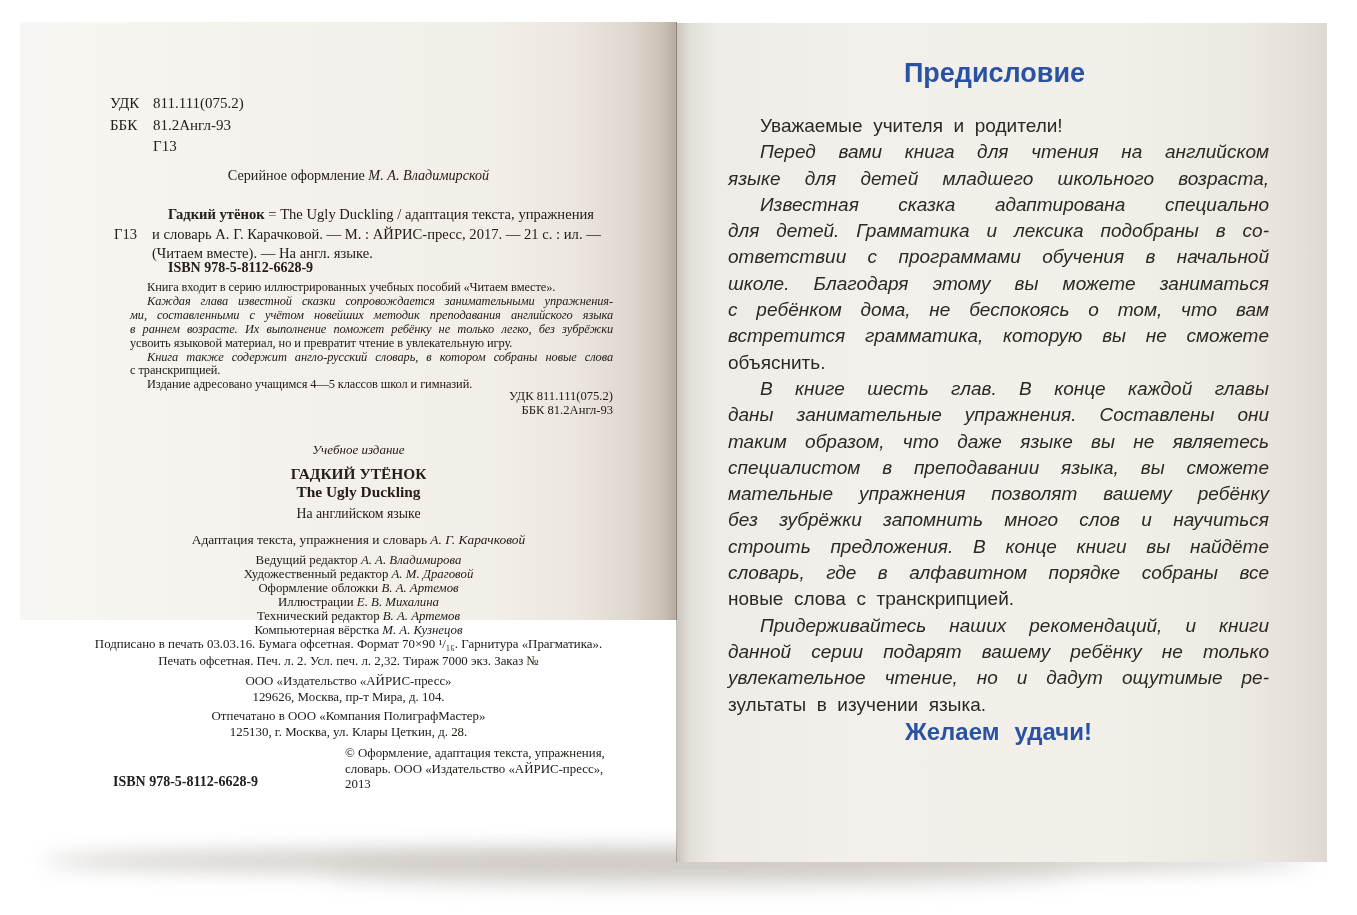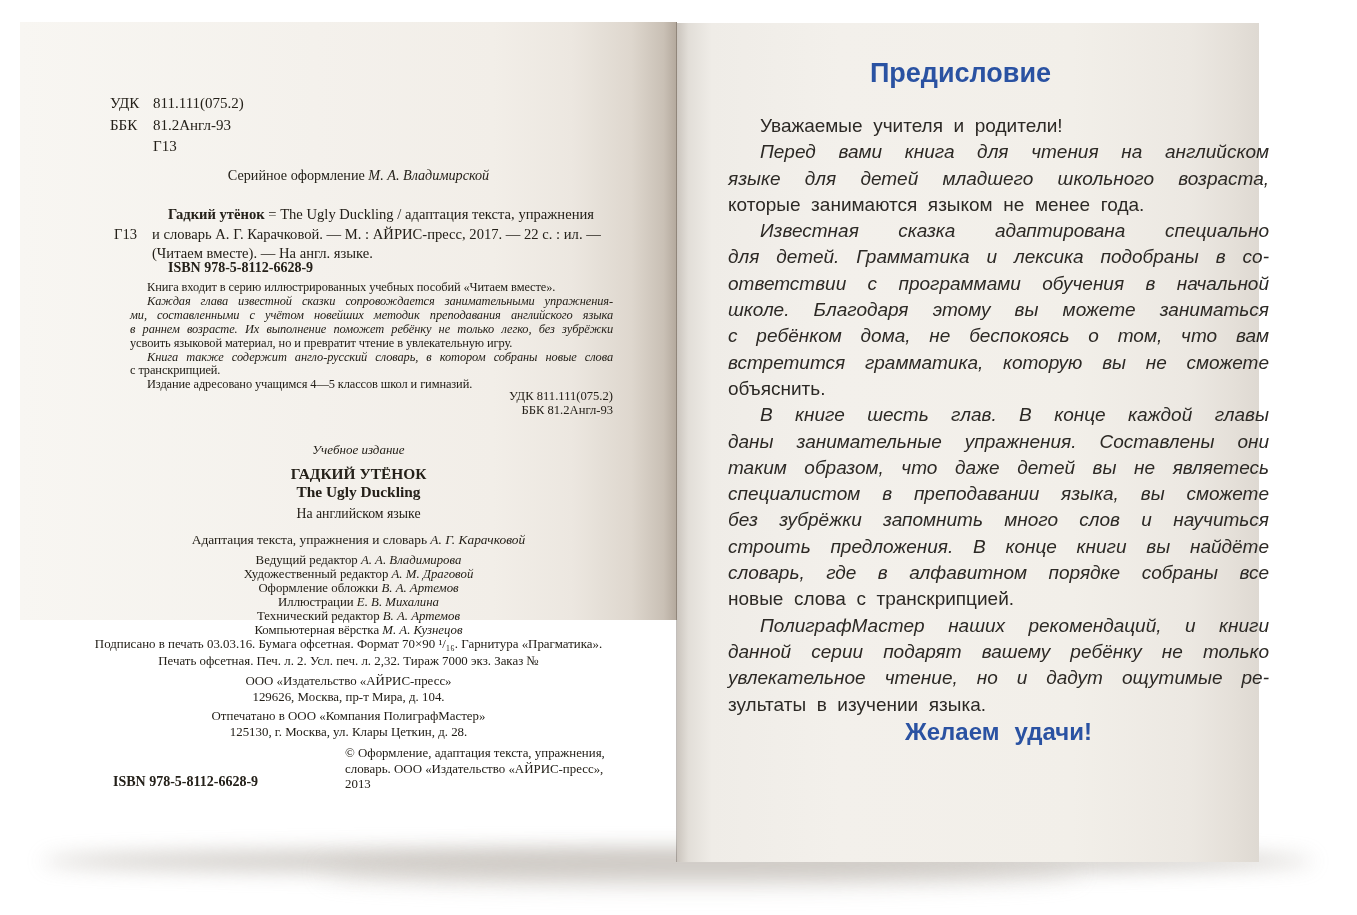--- a/index.html
+++ b/index.html
@@ -9,21 +9,21 @@
   
   .floor-shadow{position:absolute;left:42px;top:848px;width:1272px;height:26px;
     background:#b8b2ab;border-radius:50%;filter:blur(10px);opacity:.65;}
   .floor-shadow2{position:absolute;left:320px;top:858px;width:760px;height:26px;
     background:#c3bdb6;border-radius:50%;filter:blur(12px);opacity:.55;}
 
   
   .page{position:absolute;top:22px;height:598px;}
   .left-page{left:20px;width:657px;
     background:linear-gradient(to right,#f8f6f2 0%,#f4f1ec 45%,#f2eee8 72%,#ece7e0 84%,#ded7ce 93%,#c9c0b5 98%,#b3a89c 100%);}
-  .right-page{left:677px;top:23px;width:582px;height:839px;
+  .right-page{left:677px;top:23px;width:650px;height:839px;
     background:linear-gradient(to right,#cbc5be 0%,#e2ded8 2%,#efece7 6%,#f3f0eb 28%,#f2efe9 68%,#ece8e2 88%,#e4dfd8 96%,#ded9d2 100%);}
   .spine-line{position:absolute;left:676px;top:22px;width:1px;height:840px;
     background:rgba(80,70,60,.35);}
 
   .abs{position:absolute;}
   .bold{font-weight:bold;}
   .it{font-style:italic;}
   .line{white-space:normal;}
   .j{text-align:justify;text-align-last:justify;font-style:italic;}
 
@@ -78,21 +78,21 @@
     </div>
 
     <div class="abs series">
       <span>Серийное оформление</span>
       <span class="it">М. А. Владимирской</span>
     </div>
 
     <div class="abs cip">
       <span class="cip-code">Г13</span>
       <div class="line first"><span class="bold">Гадкий утёнок</span><span> = The Ugly Duckling / адаптация текста, упражнения</span></div>
-      <div class="line">и словарь А. Г. Карачковой. — М. : АЙРИС-пресс, 2017. — 22 с. : ил. —</div>
+      <div class="line">и словарь А. Г. Карачковой. — М. : АЙРИС-пресс, 2017. — 21 с. : ил. —</div>
       <div class="line">(Читаем вместе). — На англ. языке.</div>
     </div>
 
     <div class="abs isbn-top">ISBN 978-5-8112-6628-9</div>
 
     <div class="abs annotation">
         <div class="line ind">Книга входит в серию иллюстрированных учебных пособий «Читаем вместе».</div>
         <div class="line ind j">Каждая глава известной сказки сопровождается занимательными упражнения-</div>
         <div class="line j">ми, составленными с учётом новейших методик преподавания английского языка</div>
         <div class="line j">в раннем возрасте. Их выполнение поможет ребёнку не только легко, без зубрёжки</div>
@@ -153,43 +153,43 @@
   <div class="page right-page sans">
     <div class="abs preface-head" id="preface-head" style="color: rgb(42, 82, 162);">Предисловие</div>
 
     <div class="abs preface-body">
       <div>
           <div class="line ind sp">Уважаемые учителя и родители!</div>
         </div>
       <div>
           <div class="line ind j">Перед вами книга для чтения на английском</div>
           <div class="line j">языке для детей младшего школьного возраста,</div>
-          <div class="line sp">которые занимаются языком не менее года.</div>
         </div>
       <div>
           <div class="line ind j">Известная сказка адаптирована специально</div>
           <div class="line j">для детей. Грамматика и лексика подобраны в со-</div>
           <div class="line j">ответствии с программами обучения в начальной</div>
           <div class="line j">школе. Благодаря этому вы можете заниматься</div>
           <div class="line j">с ребёнком дома, не беспокоясь о том, что вам</div>
           <div class="line j">встретится грамматика, которую вы не сможете</div>
           <div class="line">объяснить.</div>
         </div>
       <div>
           <div class="line ind j">В книге шесть глав. В конце каждой главы</div>
           <div class="line j">даны занимательные упражнения. Составлены они</div>
-          <div class="line j">таким образом, что даже детей вы не являетесь</div>
+          <div class="line j">таким образом, что даже языке вы не являетесь</div>
           <div class="line j">специалистом в преподавании языка, вы сможете</div>
+          <div class="line j">мательные упражнения позволят вашему ребёнку</div>
           <div class="line j">без зубрёжки запомнить много слов и научиться</div>
           <div class="line j">строить предложения. В конце книги вы найдёте</div>
           <div class="line j">словарь, где в алфавитном порядке собраны все</div>
           <div class="line sp">новые слова с транскрипцией.</div>
         </div>
       <div>
-          <div class="line ind j">ПолиграфМастер наших рекомендаций, и книги</div>
+          <div class="line ind j">Придерживайтесь наших рекомендаций, и книги</div>
           <div class="line j">данной серии подарят вашему ребёнку не только</div>
           <div class="line j">увлекательное чтение, но и дадут ощутимые ре-</div>
           <div class="line sp">зультаты в изучении языка.</div>
         </div>
       <div class="closing" id="closing-line" style="color: rgb(42, 82, 162);">Желаем удачи!</div>
     </div>
   </div>
 
   <div class="spine-line"></div>
 </div>

